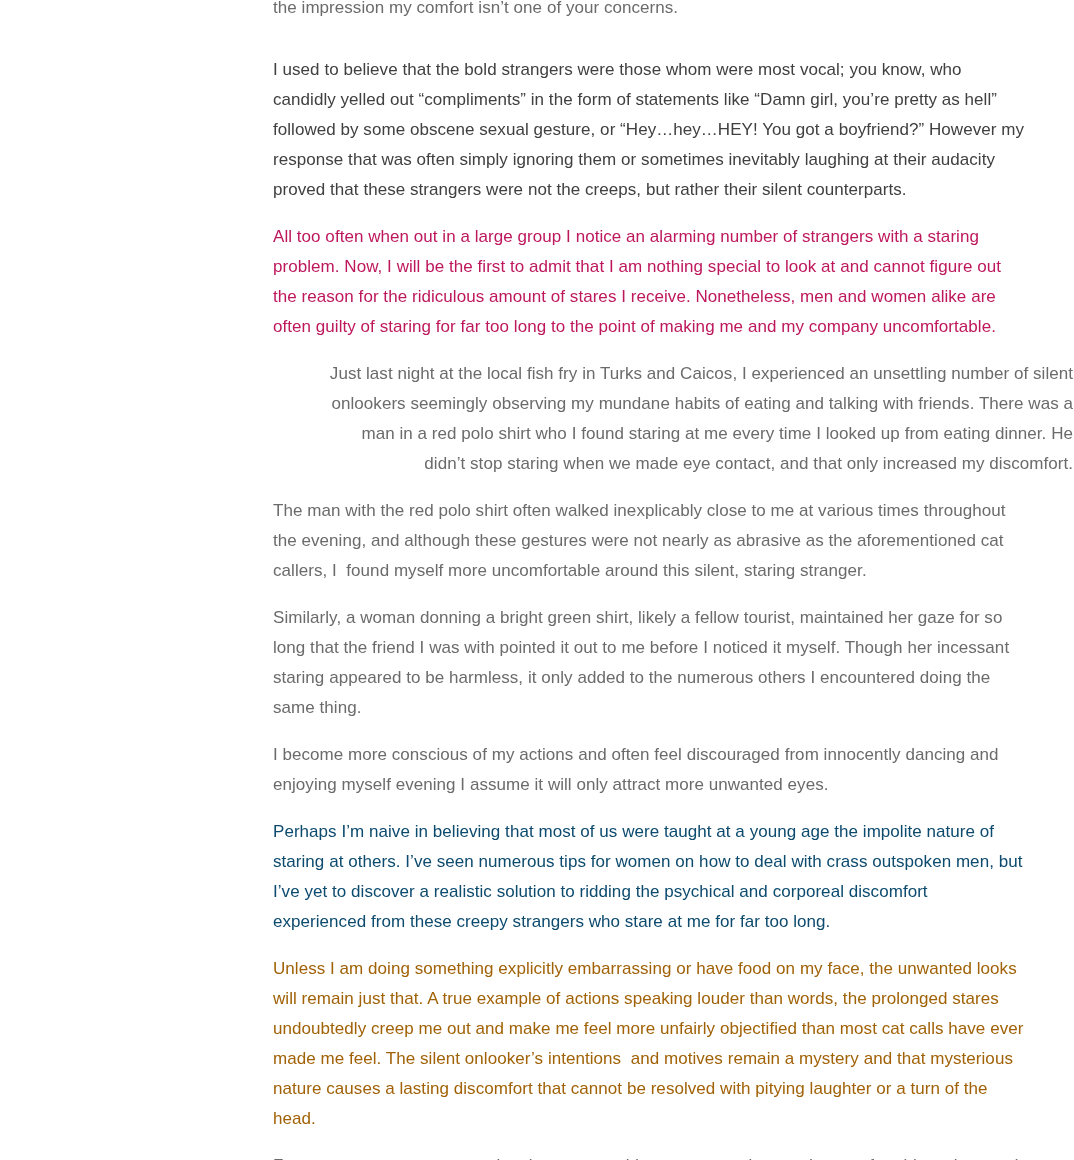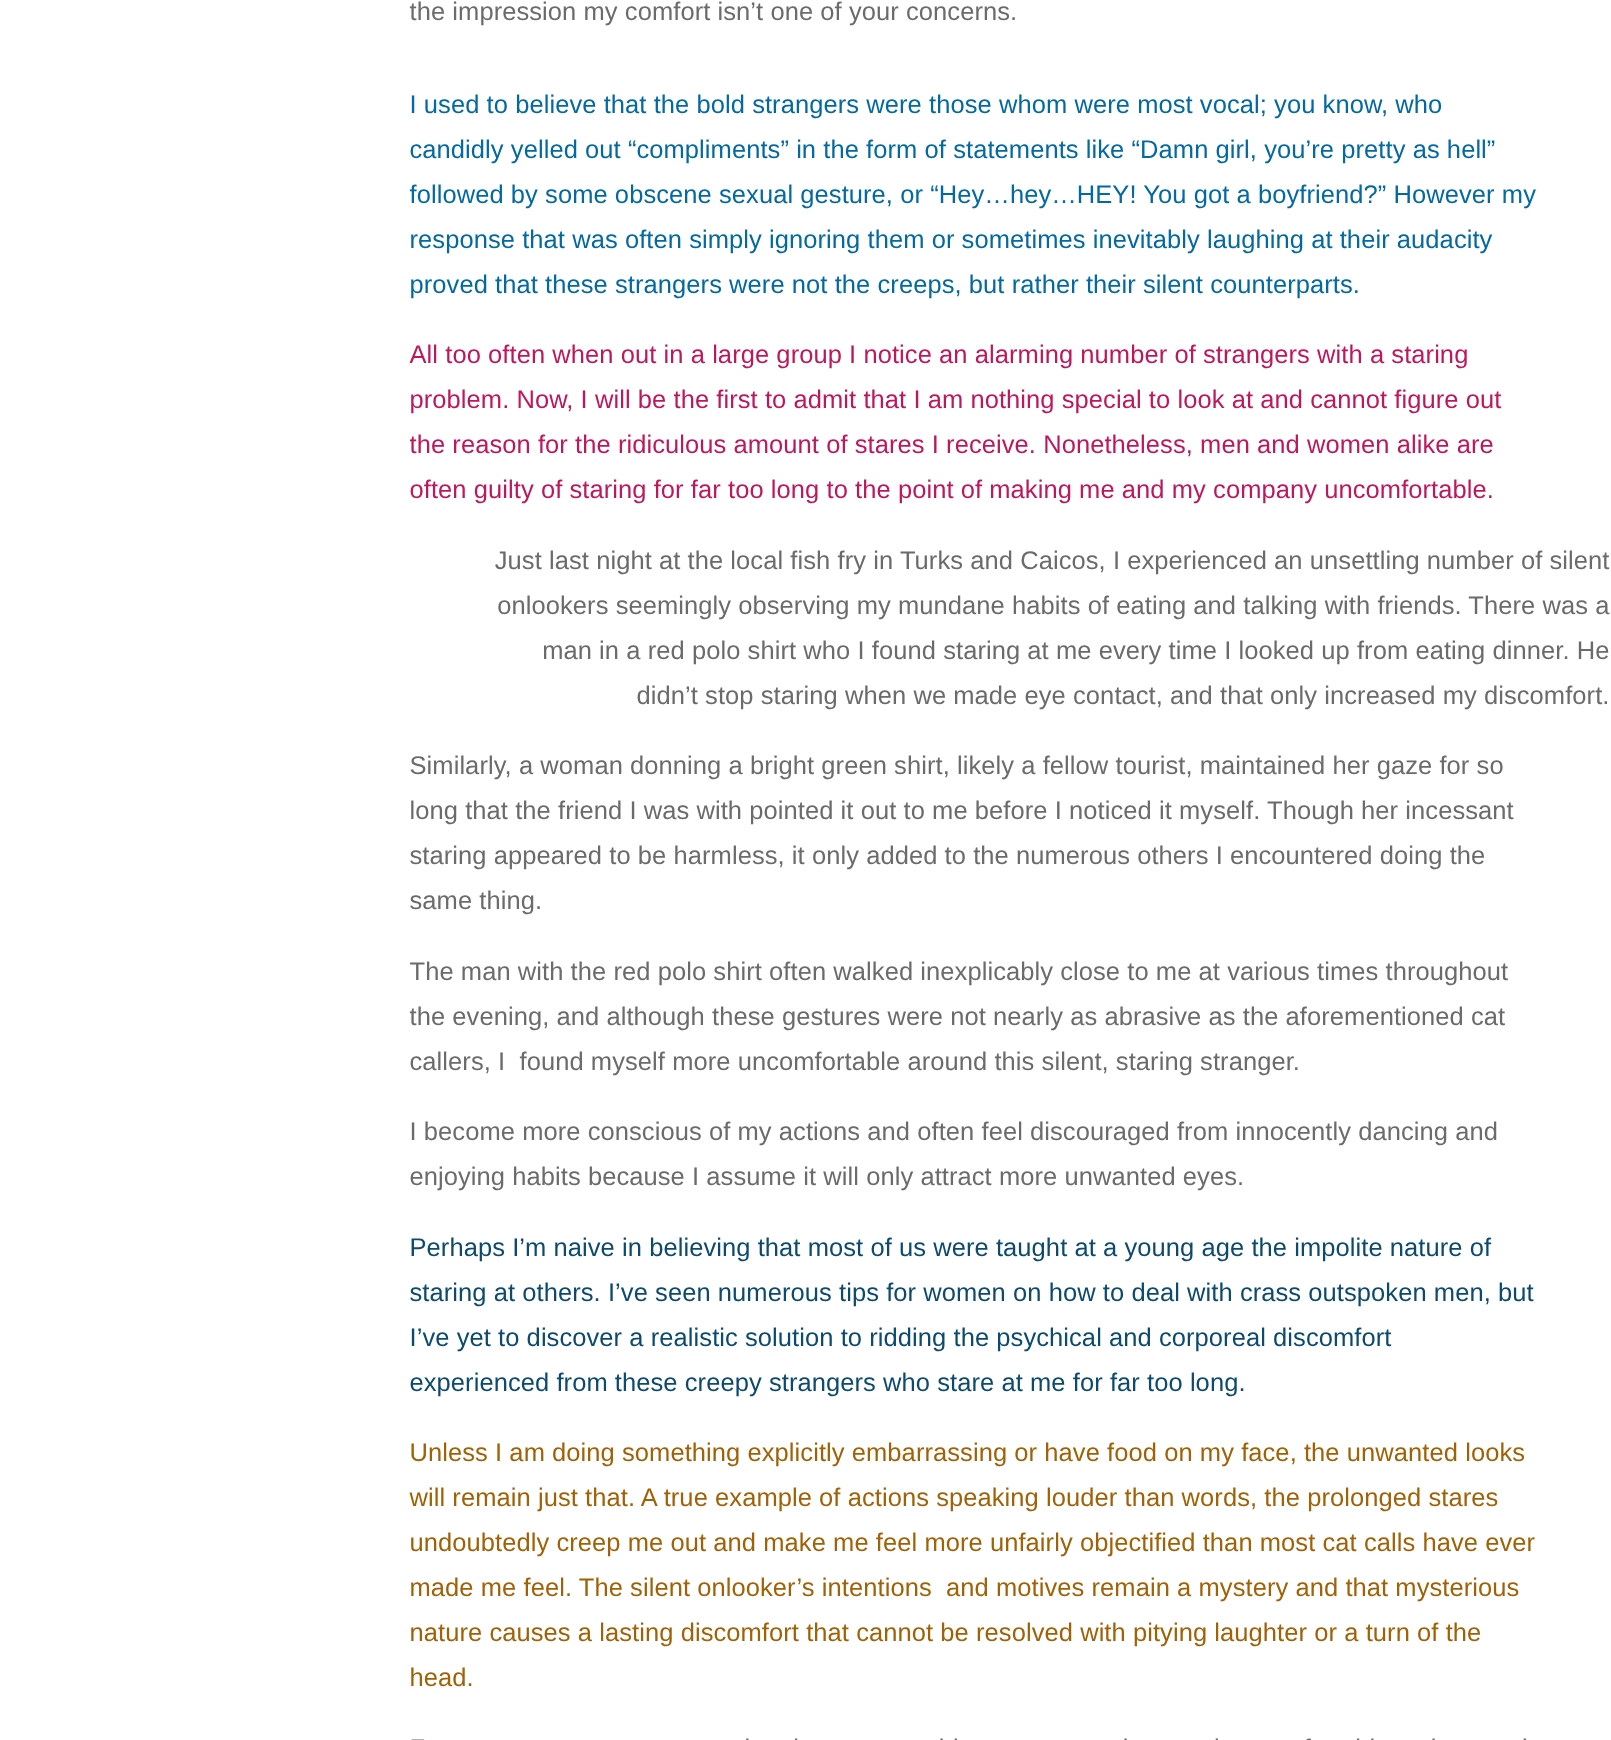--- a/index.html
+++ b/index.html
@@ -28,42 +28,42 @@
     color: #6b6b6b;
     letter-spacing: 0.05px;
     white-space: pre;
   }
 </style>
 </head>
 <body style="background: rgb(255, 255, 255);">
 
 <main class="article" id="article-body">
     <p class="para" style="color: rgb(107, 107, 107);">the impression my comfort isn’t one of your concerns.</p>
-    <p class="para" style="color: #0369a1; margin-top: 32px;">I used to believe that the bold strangers were those whom were most vocal; you know, who
+    <p class="para" style="color: #404040; margin-top: 32px;">I used to believe that the bold strangers were those whom were most vocal; you know, who
 candidly yelled out “compliments” in the form of statements like “Damn girl, you’re pretty as hell”
 followed by some obscene sexual gesture, or “Hey…hey…HEY! You got a boyfriend?” However my
 response that was often simply ignoring them or sometimes inevitably laughing at their audacity
 proved that these strangers were not the creeps, but rather their silent counterparts.</p>
     <p class="para" style="color: #be185d;">All too often when out in a large group I notice an alarming number of strangers with a staring
 problem. Now, I will be the first to admit that I am nothing special to look at and cannot figure out
 the reason for the ridiculous amount of stares I receive. Nonetheless, men and women alike are
 often guilty of staring for far too long to the point of making me and my company uncomfortable.</p>
     <p class="para" style="color: rgb(107, 107, 107); text-align: right;">Just last night at the local fish fry in Turks and Caicos, I experienced an unsettling number of silent
 onlookers seemingly observing my mundane habits of eating and talking with friends. There was a
 man in a red polo shirt who I found staring at me every time I looked up from eating dinner. He
 didn’t stop staring when we made eye contact, and that only increased my discomfort.</p>
+    <p class="para" style="color: rgb(107, 107, 107);">The man with the red polo shirt often walked inexplicably close to me at various times throughout
+the evening, and although these gestures were not nearly as abrasive as the aforementioned cat
+callers, I  found myself more uncomfortable around this silent, staring stranger.</p>
     <p class="para" style="color: rgb(107, 107, 107);">Similarly, a woman donning a bright green shirt, likely a fellow tourist, maintained her gaze for so
 long that the friend I was with pointed it out to me before I noticed it myself. Though her incessant
 staring appeared to be harmless, it only added to the numerous others I encountered doing the
 same thing.</p>
-    <p class="para" style="color: rgb(107, 107, 107);">The man with the red polo shirt often walked inexplicably close to me at various times throughout
-the evening, and although these gestures were not nearly as abrasive as the aforementioned cat
-callers, I  found myself more uncomfortable around this silent, staring stranger.</p>
     <p class="para" style="color: rgb(107, 107, 107);">I become more conscious of my actions and often feel discouraged from innocently dancing and
-enjoying habits because I assume it will only attract more unwanted eyes.</p>
+enjoying myself evening I assume it will only attract more unwanted eyes.</p>
     <p class="para" style="color: #0c4a6e;">Perhaps I’m naive in believing that most of us were taught at a young age the impolite nature of
 staring at others. I’ve seen numerous tips for women on how to deal with crass outspoken men, but
 I’ve yet to discover a realistic solution to ridding the psychical and corporeal discomfort
 experienced from these creepy strangers who stare at me for far too long.</p>
     <p class="para" style="color: #a16207;">Unless I am doing something explicitly embarrassing or have food on my face, the unwanted looks
 will remain just that. A true example of actions speaking louder than words, the prolonged stares
 undoubtedly creep me out and make me feel more unfairly objectified than most cat calls have ever
 made me feel. The silent onlooker’s intentions  and motives remain a mystery and that mysterious
 nature causes a lasting discomfort that cannot be resolved with pitying laughter or a turn of the
 head.</p>

